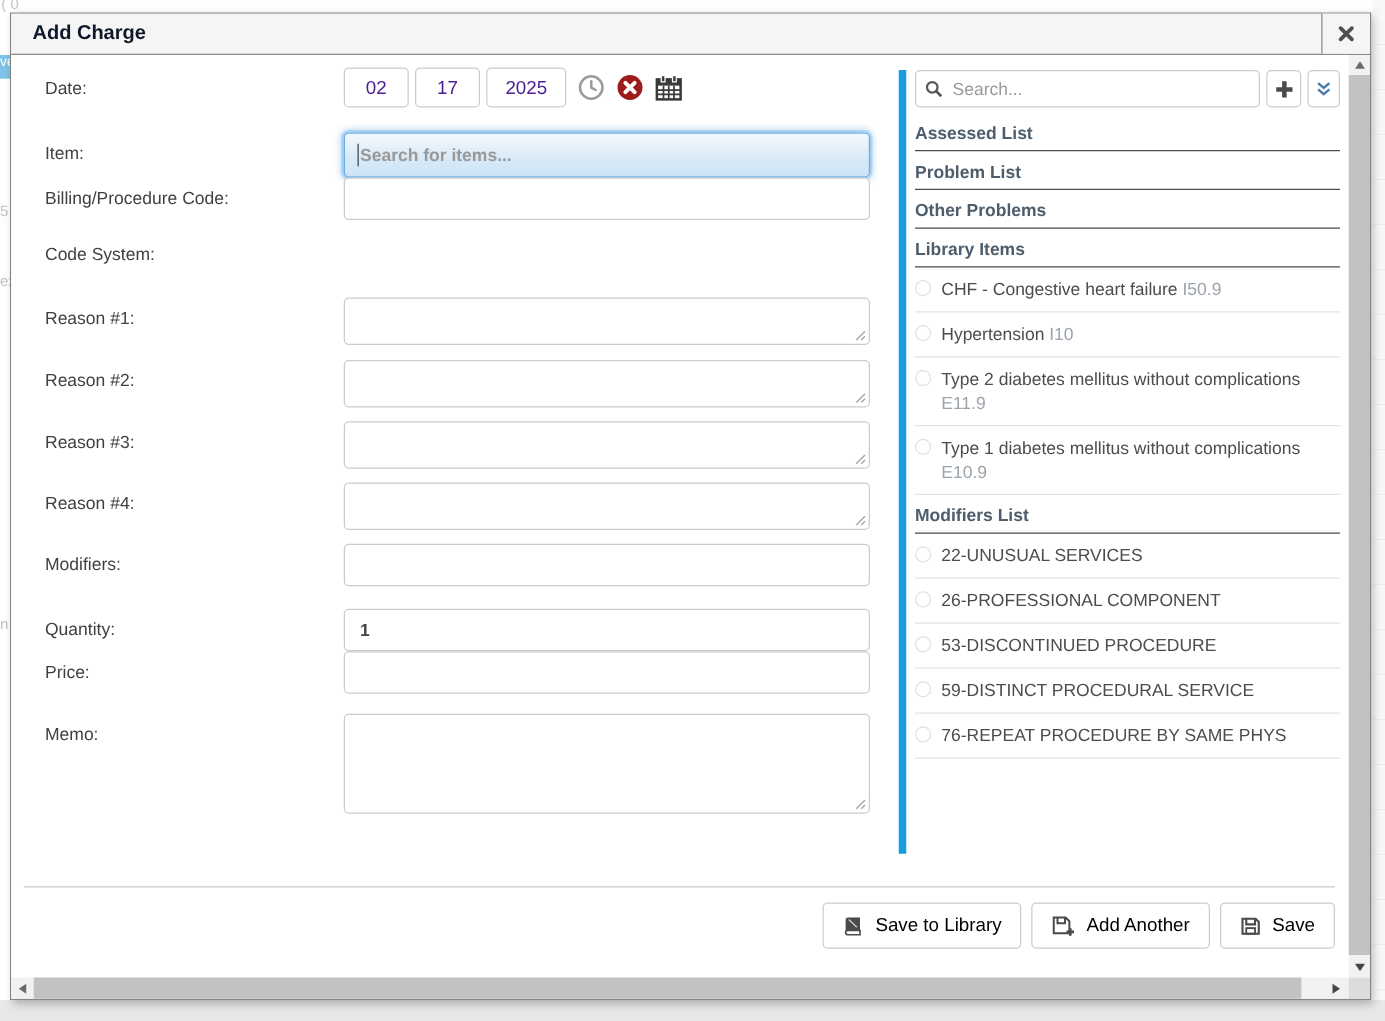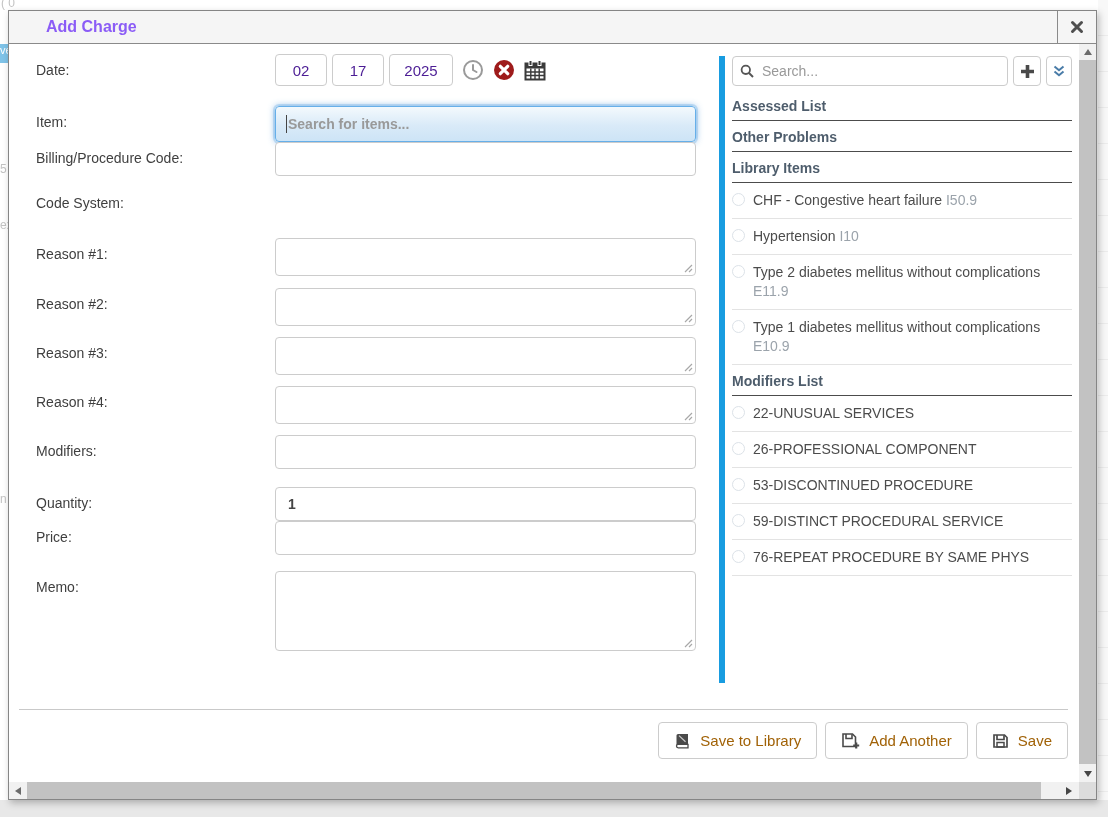--- a/index.html
+++ b/index.html
@@ -17,21 +17,21 @@
     background:repeating-linear-gradient(#f8f8f8 0 35px, #ececec 35px 36px); z-index:0; }
 
   
   .modal { position:absolute; left:8px; top:10px; width:1089px; height:790px;
     background:#fff; border:1px solid #858585; z-index:2;
     box-shadow:2px 3px 7px rgba(0,0,0,0.25); }
 
   .titlebar { position:relative; height:33px; background:#f5f5f5;
     border-bottom:1px solid #8a8a8a; }
   .titlebar .title { position:absolute; left:17px; top:7px; font-size:16px;
-    font-weight:bold; color:#8b5cf6;margin-left:20px; }
+    font-weight:bold; color:#0f172a; }
   .close-btn { position:absolute; right:0; top:0; width:39px; height:32px;
     border-left:1px solid #8a8a8a; display:flex; align-items:center;
     justify-content:center; cursor:pointer; background:#f5f5f5; }
 
   .mcontent { position:absolute; left:0; top:33px; width:1087px; height:738px;
     background:#fff; overflow:hidden; }
 
   
   .form { position:absolute; left:27px; top:0; width:680px; }
   .frow { display:flex; align-items:flex-start;gap:12px; }
@@ -88,21 +88,21 @@
   .dot { flex:none; width:13px; height:13px; border:1px solid #dce2e8;
     border-radius:50%; margin-top:2px; }
   .icode { color:#9ba3ab; }
 
   
   .footer { position:absolute; left:10px; top:665px; width:1049px;
     border-top:1px solid #c9c9c9; display:flex; justify-content:flex-end;
     gap:8px; padding-top:12px; }
   .fbtn { height:37px; display:inline-flex; align-items:center; gap:9px;
     padding:0 15px; background:#fff; border:1px solid #ccc; border-radius:4px;
-    font-size:15px; color:#a16207; cursor:pointer;
+    font-size:15px; color:#000000; cursor:pointer;
     font-family:"Liberation Sans","DejaVu Sans",sans-serif; }
 
   
   .vscroll { position:absolute; right:0; top:0; bottom:0; width:17px;
     background:#f1f1f1; }
   .vbtn { position:absolute; left:0; width:17px; height:16px; display:flex;
     align-items:center; justify-content:center; cursor:pointer; }
   .vbtn.up { top:0; } .vbtn.down { bottom:0; height:17px; }
   .tri-up { width:0; height:0; border-left:4px solid transparent;
     border-right:4px solid transparent; border-bottom:6px solid #6b6b6b; }
@@ -293,20 +293,21 @@
           </div>
           <div class="sq-btn narrow">
             <svg width="14" height="14" viewBox="0 0 14 14">
                 <path d="M2.5 2.5 L7 6.3 L11.5 2.5" fill="none" stroke="#4a7ca8" stroke-width="2"></path>
                 <path d="M2.5 7.5 L7 11.3 L11.5 7.5" fill="none" stroke="#4a7ca8" stroke-width="2"></path>
               </svg>
           </div>
         </div>
         <div>
             <div class="sec-header">Assessed List</div>
+            <div class="sec-header">Problem List</div>
             <div class="sec-header">Other Problems</div>
             <div class="sec-header">Library Items</div>
             <div class="sec-item">
               <span class="dot"></span>
               <span class="itxt">CHF - Congestive heart failure <span class="icode">I50.9</span></span>
             </div>
             <div class="sec-item">
               <span class="dot"></span>
               <span class="itxt">Hypertension <span class="icode">I10</span></span>
             </div>

